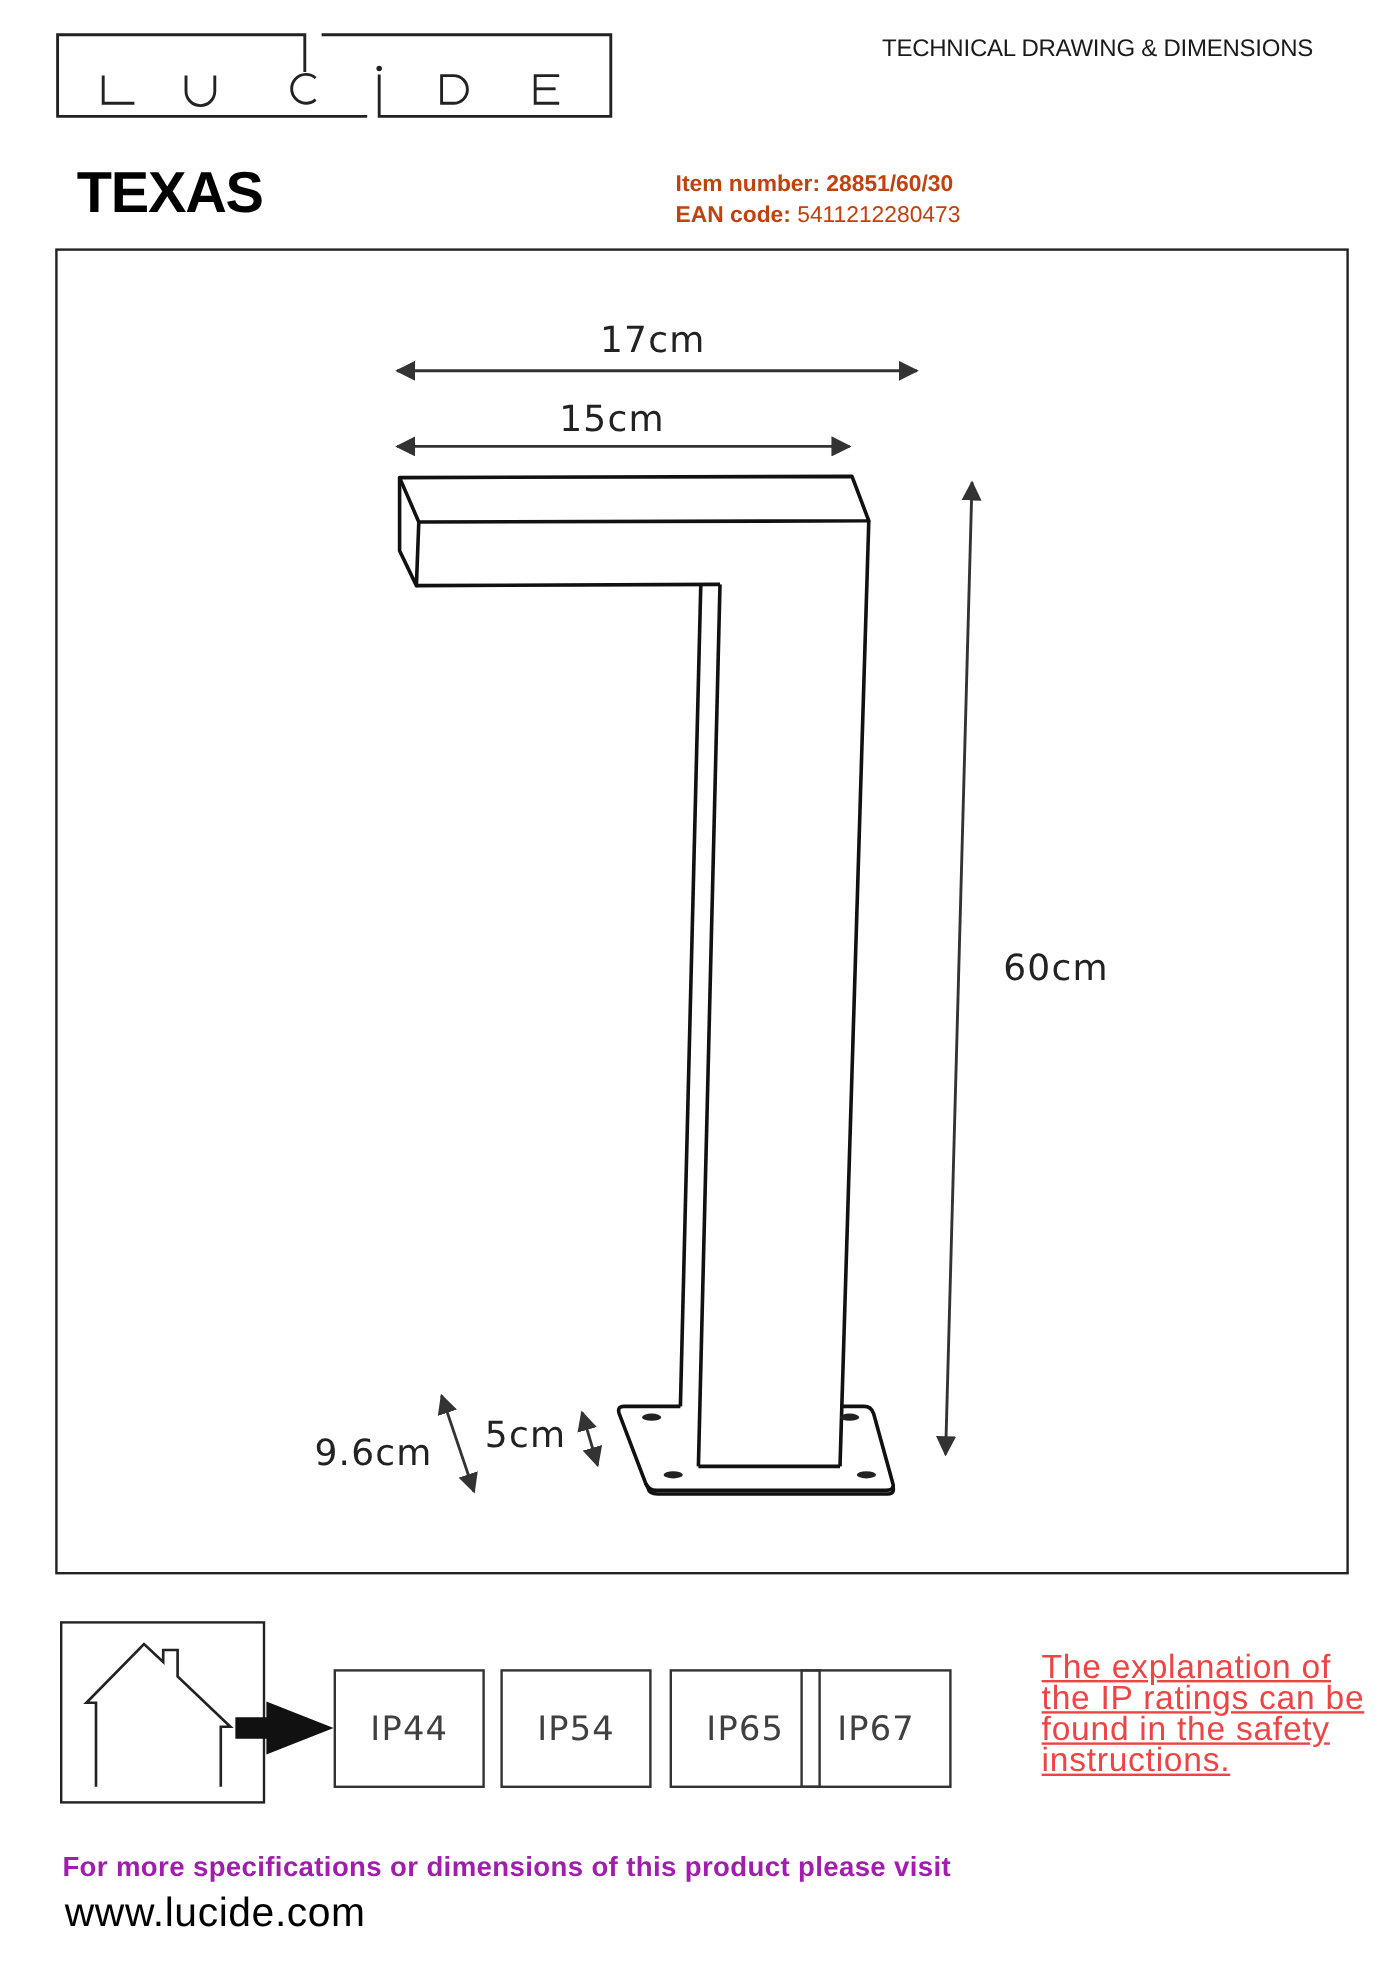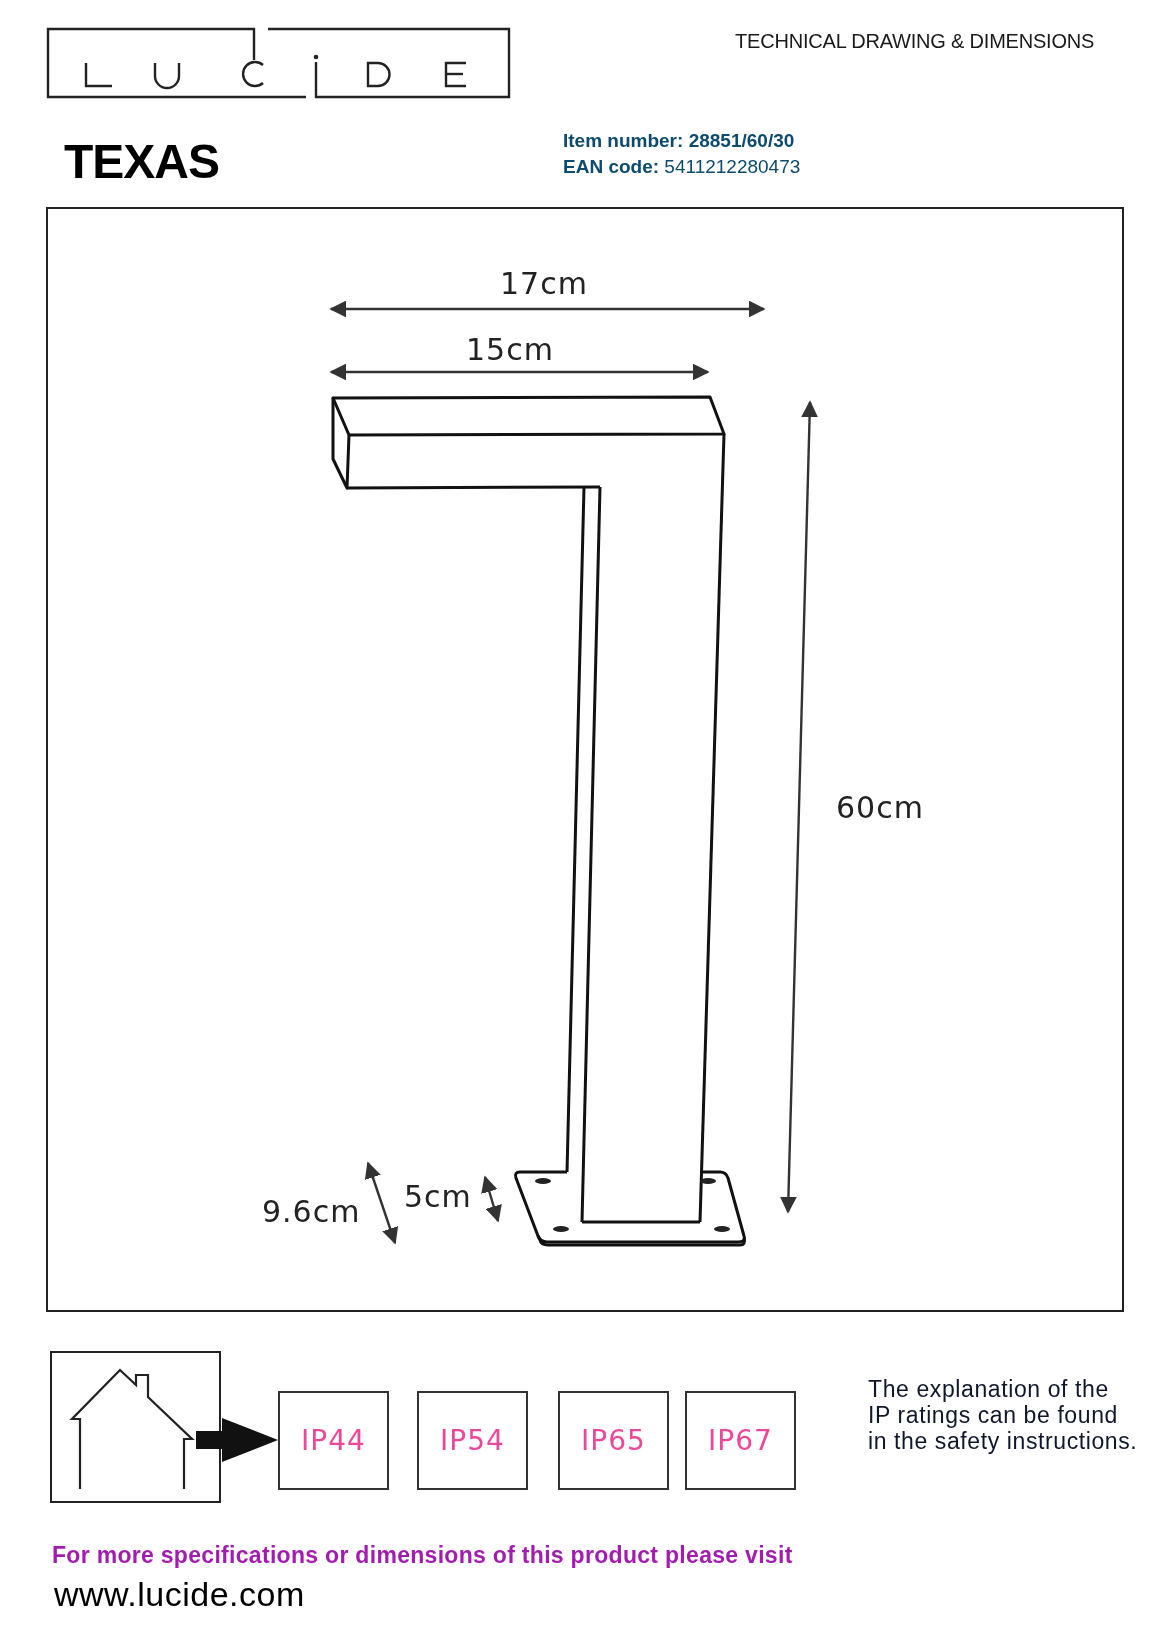--- a/index.html
+++ b/index.html
@@ -2,30 +2,30 @@
 <html><head>
   <meta charset="utf-8">
   <style>
     html, body { margin: 0; padding: 0; background: #ffffff; }
     body { width: 1160px; height: 1641px; position: relative; overflow: hidden;
            font-family: "Liberation Sans", sans-serif; color: #111; }
     .abs { position: absolute; }
     #logo-svg { left: 0; top: 0; }
     .doc-heading { left: 735px; top: 30px; font-size: 20px; letter-spacing: -0.2px; color: #1a1a1a; white-space: nowrap; }
     .product-title { left: 64px; top: 134px; font-size: 48px; font-weight: bold; letter-spacing: -1px; color: #000; }
-    .meta { left: 563px; top: 128px; font-size: 19px; line-height: 26px; color: #0c4a6e; white-space: nowrap; }
+    .meta { left: 563px; top: 141px; font-size: 19px; line-height: 26px; color: #c2410c; white-space: nowrap; }
     .meta b { font-weight: bold; }
     .drawing-frame { left: 46px; top: 207px; width: 1078px; height: 1105px; border: 2px solid #222; box-sizing: border-box; }
     #drawing-svg { left: 0; top: 0; }
     .dim-label { font-family: "DejaVu Sans", sans-serif; font-size: 30px; color: #222; white-space: nowrap; letter-spacing: 1px; }
     .house-box { left: 50px; top: 1351px; width: 171px; height: 152px; border: 2px solid #222; box-sizing: border-box; }
-    .ip-box { top: 1391px; width: 111px; height: 99px; border: 2px solid #333; box-sizing: border-box;
+    .ip-box { top: 1391px; width: 126px; height: 99px; border: 2px solid #333; box-sizing: border-box;
               display: flex; align-items: center; justify-content: center;
-              font-family: "DejaVu Sans", sans-serif; font-size: 28px; color: #ec4899; letter-spacing: 1px; }
-    .ip-note { left: 868px; top: 1376px; width: 270px; font-size: 23px; line-height: 26px; color: #0f172a; letter-spacing: 0.6px; }
+              font-family: "DejaVu Sans", sans-serif; font-size: 28px; color: #404040; letter-spacing: 1px; }
+    .ip-note { left: 868px; top: 1376px; width: 270px; font-size: 28px; line-height: 26px; color: #ef4444; letter-spacing: 0.6px; text-decoration: underline; }
     .footer-line { left: 52px; top: 1542px; font-size: 23px; font-weight: bold; color: #a21caf; white-space: nowrap; letter-spacing: 0.3px; }
     .footer-url { left: 54px; top: 1575px; font-size: 34px; font-weight: normal; color: #000; white-space: nowrap; letter-spacing: 0.5px; }
   </style>
 </head>
 <body>
 
 <svg id="logo-svg" class="abs" width="520" height="110" viewBox="0 0 520 110">
   <g fill="none" stroke="#222" stroke-width="2.4">
 
     <polyline points="254,45 254,29 48,29 48,97 306,97"></polyline>
@@ -120,18 +120,18 @@
     </g>
   </svg>
 </div>
 <svg class="abs" style="left:196px; top:1415px;" width="86" height="50" viewBox="0 0 86 50">
   <polygon points="0,16 26,16 26,3 82,25 26,47 26,34 0,34" fill="#111"></polygon>
 </svg>
 
 <div class="abs ip-box" style="left:278px;">IP44</div>
 <div class="abs ip-box" style="left:417px;">IP54</div>
 <div class="abs ip-box" style="left:558px;">IP65</div>
-<div class="abs ip-box" style="left:685px;">IP67</div>
+<div class="abs ip-box" style="left:667px;">IP67</div>
 
 <div class="abs ip-note">The explanation of the IP ratings can be found in the safety instructions.</div>
 
 <div class="abs footer-line">For more specifications or dimensions of this product please visit</div>
 <div class="abs footer-url">www.lucide.com</div>
 
 </body></html>

